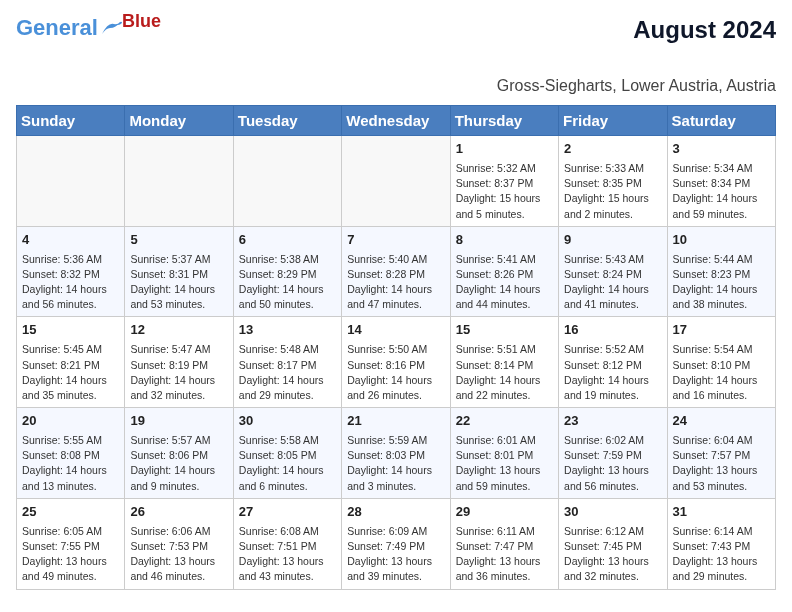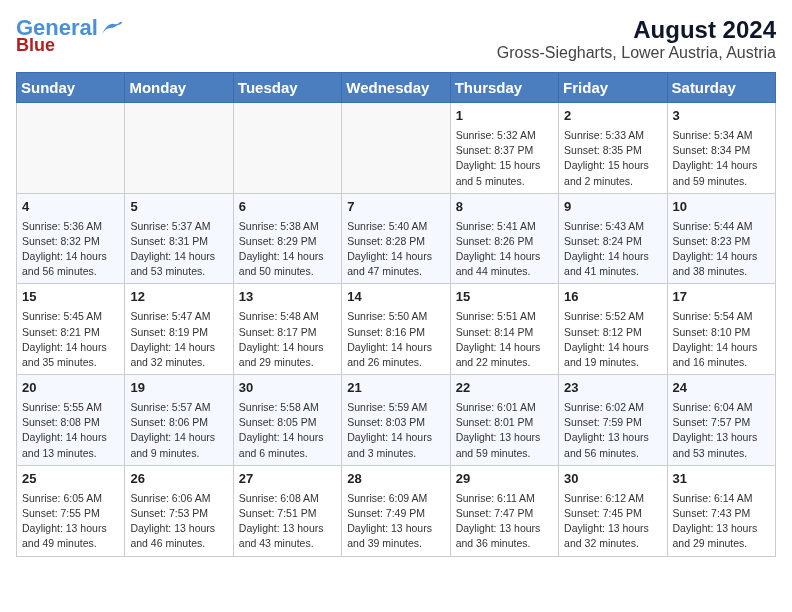--- a/index.html
+++ b/index.html
@@ -11,21 +11,21 @@
       padding: 16px;
     }
     .header-area {
       display: flex;
       justify-content: space-between;
       align-items: flex-start;
       margin-bottom: 10px;
     }
     .logo {
       display: flex;
-      flex-direction: column;
+      flex-direction: row;
       align-items: flex-start;
     }
     .logo-text {
       font-size: 22px;
       font-weight: bold;
       color: #1a3a5c;
       line-height: 1.1;
     }
     .logo-text span { color: #4a90d9; }
     .title-area {
@@ -33,20 +33,21 @@
     }
     .title-area h1 {
       font-size: 24px;
       font-weight: bold;
       color: #0f172a;
     }
     .title-area h2 {
       font-size: 16px;
       color: #444;
       font-weight: normal;
+      margin-top: 33px;
     }
     .calendar {
       width: 100%;
       border-collapse: collapse;
       font-size: 11px;
     }
     .calendar thead tr th {
       background: #4a7ebf;
       color: #fff;
       padding: 6px 4px;

